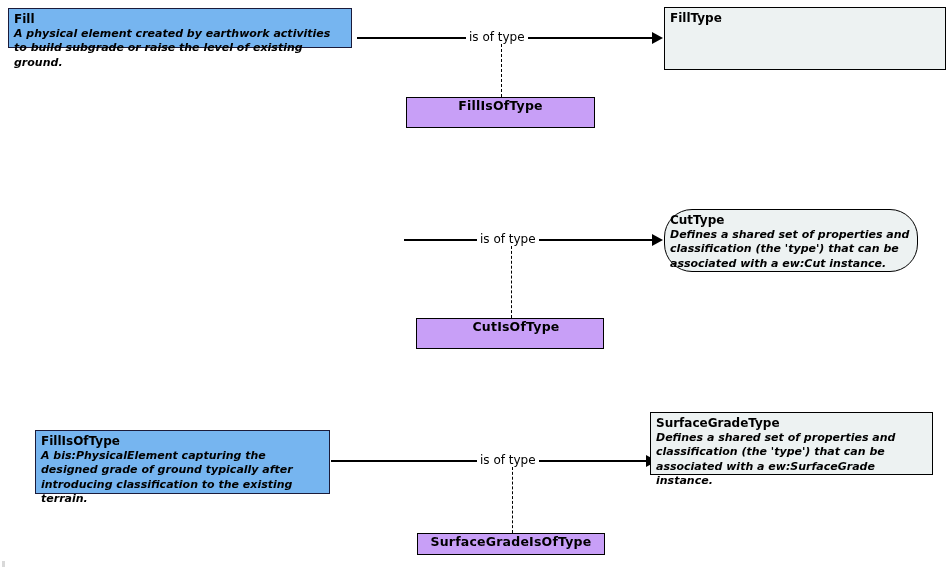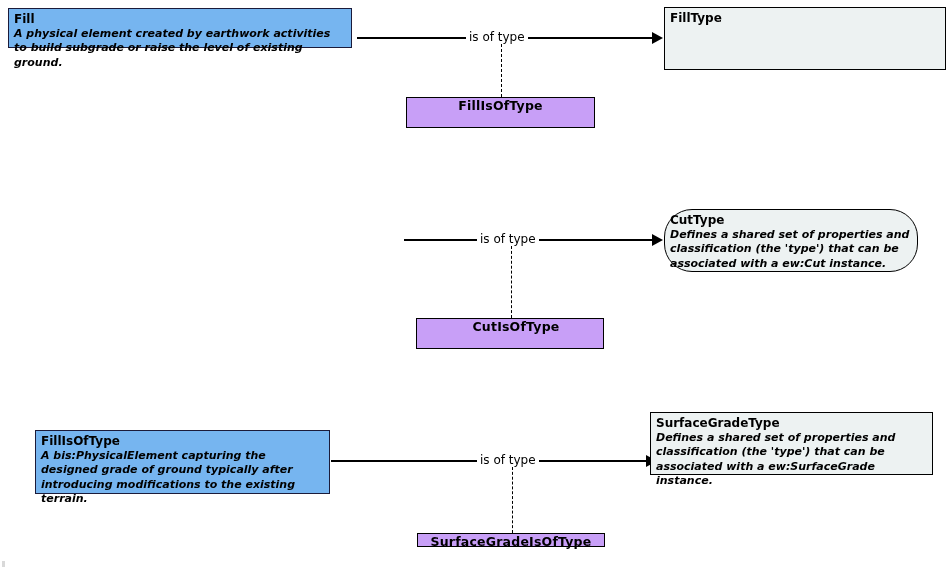--- a/index.html
+++ b/index.html
@@ -138,29 +138,29 @@
     <span>CutIsOfType</span>
   </div>
 
   <div class="node typebox" style="left:664px; top:209px; width:254px; height:63px;border-radius:28px;">
     <span class="title">CutType</span>
     <span class="desc">Defines a shared set of properties and classification (the 'type') that can be associated with a ew:Cut instance.</span>
   </div>
 
   <div class="node instance" style="left:35px; top:430px; width:295px; height:64px;">
     <span class="title">FillIsOfType</span>
-    <span class="desc">A bis:PhysicalElement capturing the designed grade of ground typically after introducing modifications to the existing terrain.</span>
+    <span class="desc">A bis:PhysicalElement capturing the designed grade of ground typically after introducing classification to the existing terrain.</span>
   </div>
 
   <div class="edge-line" style="left:331px; top:460px; width:317px;"></div>
   <div class="edge-arrow" style="left:646px; top:455px;"></div>
   <div class="edge-label" style="left:477px; top:454px;">is of type</div>
   <div class="edge-dash" style="left:512px; top:467px; height:66px;"></div>
 
-  <div class="relation" style="left:417px; top:533px; width:188px; height:14px;">
+  <div class="relation" style="left:417px; top:533px; width:188px; height:22px;">
     <span>SurfaceGradeIsOfType</span>
   </div>
 
   <div class="node typebox" style="left:650px; top:412px; width:283px; height:63px;">
     <span class="title">SurfaceGradeType</span>
     <span class="desc">Defines a shared set of properties and classification (the 'type') that can be associated with a ew:SurfaceGrade instance.</span>
   </div>
 
   <div class="corner-mark"></div>
 

